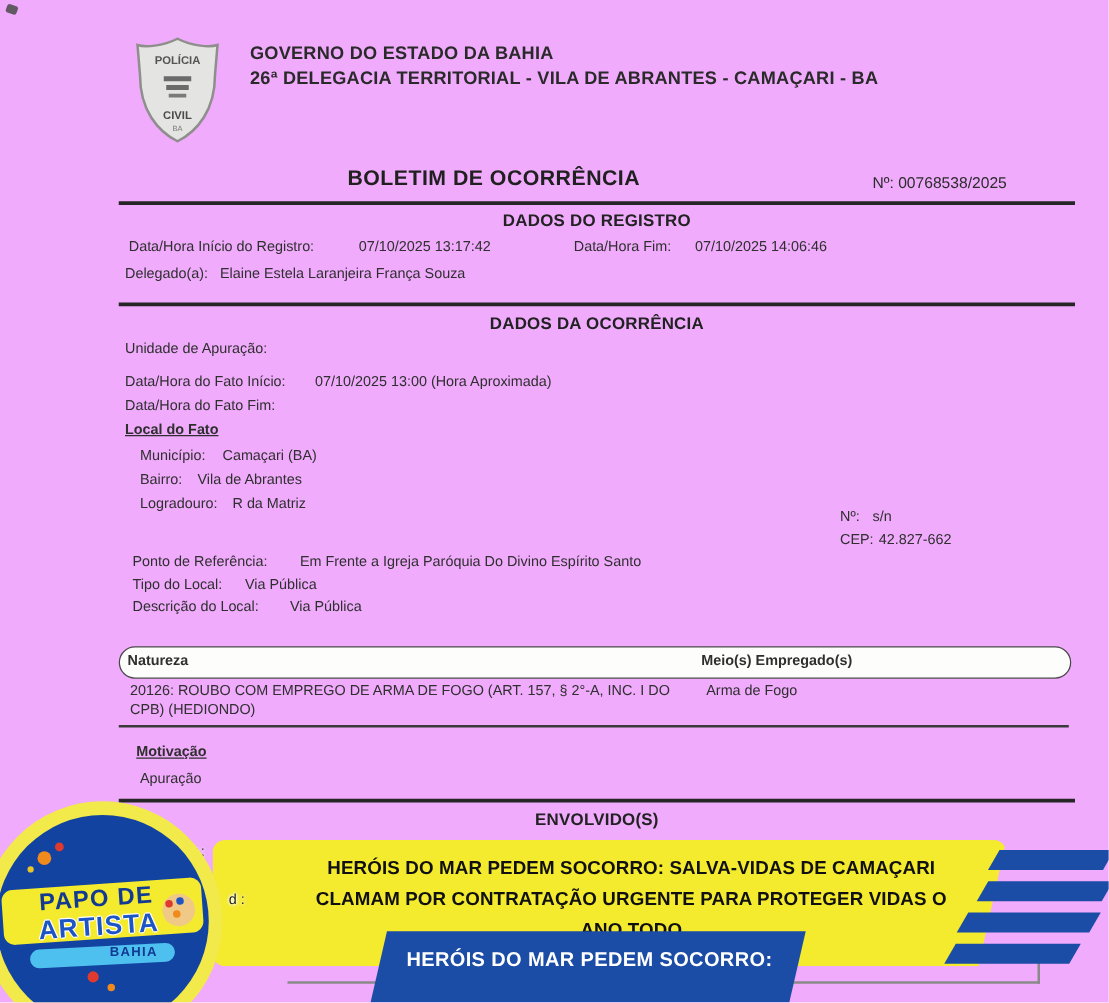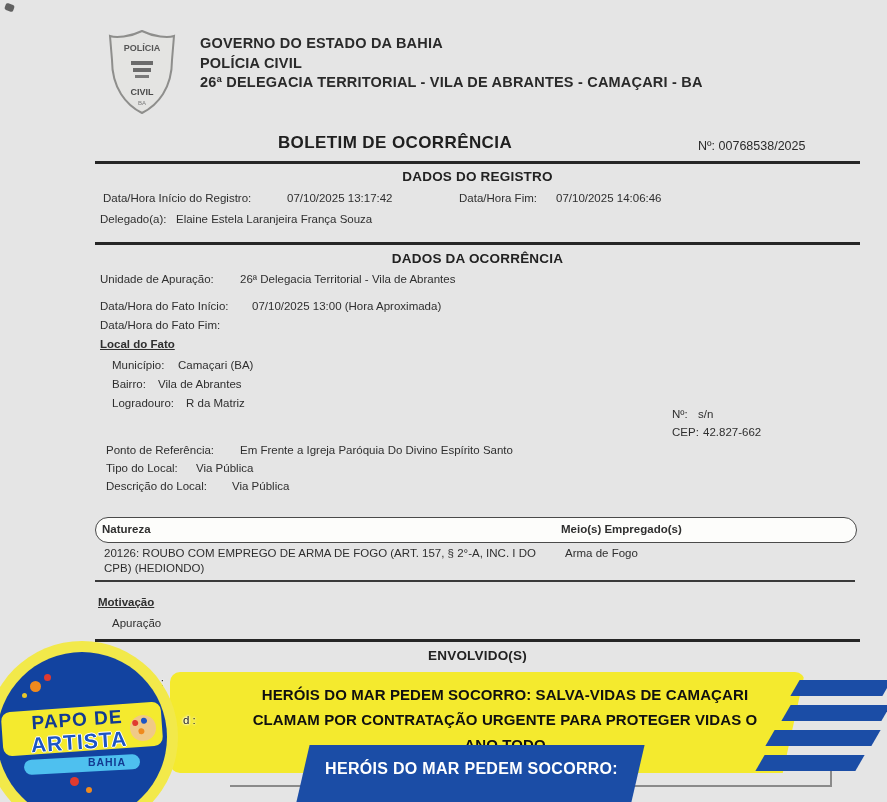--- a/index.html
+++ b/index.html
@@ -1,17 +1,17 @@
 <!DOCTYPE html>
 <html><head>
 <meta charset="utf-8">
 <style>
   html,body{margin:0;padding:0;background:#ffffff;}
   .page{
-    position:relative;width:887px;height:802px;background:#e5e5e5;overflow:hidden;
+    position:relative;width:887px;height:802px;background:#f0abfc;overflow:hidden;
     font-family:"Liberation Sans",sans-serif;color:#2f2f2f;
   }
   .abs{position:absolute;}
   .t{font-size:11.5px;line-height:14px;white-space:nowrap;}
   .bold{font-weight:bold;}
   .center{text-align:center;}
   .hr{background:#262626;height:3px;}
   .hr-thin{background:#3a3a3a;height:2px;}
   .sec-title{font-size:13.5px;font-weight:bold;color:#222;letter-spacing:.2px;}
   .underl{text-decoration:underline;}
@@ -72,42 +72,40 @@
       <rect x="29" y="40" width="18" height="4" fill="#6b6b6b"></rect>
       <rect x="31" y="47" width="14" height="3" fill="#7a7a7a"></rect>
       <text x="38" y="23" font-size="9" font-weight="bold" fill="#555" text-anchor="middle" font-family="Liberation Sans, sans-serif">POLÍCIA</text>
       <text x="38" y="67" font-size="9" font-weight="bold" fill="#4a4a4a" text-anchor="middle" font-family="Liberation Sans, sans-serif">CIVIL</text>
       <text x="38" y="77" font-size="6" fill="#7a7a7a" text-anchor="middle" font-family="Liberation Sans, sans-serif">BA</text>
     </svg>
   </div>
 
   <div class="abs" style="left:200px;top:34px;">
     <div class="org">GOVERNO DO ESTADO DA BAHIA</div>
-    <div class="org">POLÍCIA CIVIL</div>
     <div class="org">26ª DELEGACIA TERRITORIAL - VILA DE ABRANTES - CAMAÇARI - BA</div>
   </div>
 
   <div class="abs doc-title center" style="left:95px;top:133px;width:600px;">BOLETIM DE OCORRÊNCIA</div>
   <div class="abs doc-num" style="left:698px;top:139px;">Nº: 00768538/2025</div>
 
   <div class="abs hr" style="left:95px;top:161px;width:765px;"></div>
 
   <div class="abs sec-title center" style="left:95px;top:169px;width:765px;">DADOS DO REGISTRO</div>
   <div class="abs t" style="left:103px;top:191px;">Data/Hora Início do Registro:</div>
   <div class="abs t" style="left:287px;top:191px;">07/10/2025 13:17:42</div>
   <div class="abs t" style="left:459px;top:191px;">Data/Hora Fim:</div>
   <div class="abs t" style="left:556px;top:191px;">07/10/2025 14:06:46</div>
   <div class="abs t" style="left:100px;top:212px;">Delegado(a):</div>
   <div class="abs t" style="left:176px;top:212px;">Elaine Estela Laranjeira França Souza</div>
 
   <div class="abs hr" style="left:95px;top:242px;width:765px;"></div>
 
   <div class="abs sec-title center" style="left:95px;top:251px;width:765px;">DADOS DA OCORRÊNCIA</div>
   <div class="abs t" style="left:100px;top:272px;">Unidade de Apuração:</div>
-  <div class="abs t" style="left:240px;top:272px;">26ª Delegacia Territorial - Vila de Abrantes</div>
   <div class="abs t" style="left:100px;top:299px;">Data/Hora do Fato Início:</div>
   <div class="abs t" style="left:252px;top:299px;">07/10/2025 13:00 (Hora Aproximada)</div>
   <div class="abs t" style="left:100px;top:318px;">Data/Hora do Fato Fim:</div>
   <div class="abs t bold underl" style="left:100px;top:337px;">Local do Fato</div>
 
   <div class="abs t" style="left:112px;top:358px;">Município:</div>
   <div class="abs t" style="left:178px;top:358px;">Camaçari (BA)</div>
   <div class="abs t" style="left:112px;top:377px;">Bairro:</div>
   <div class="abs t" style="left:158px;top:377px;">Vila de Abrantes</div>
   <div class="abs t" style="left:112px;top:396px;">Logradouro:</div>
@@ -126,21 +124,21 @@
 
   <div class="abs natbox" style="left:95px;top:517px;width:760px;height:24px;border-radius:13px;">
     <span class="abs nat-h" style="left:6px;top:0;">Natureza</span>
     <span class="abs nat-h" style="left:465px;top:0;">Meio(s) Empregado(s)</span>
   </div>
   <div class="abs t wrapcol" style="left:104px;top:546px;">20126: ROUBO COM EMPREGO DE ARMA DE FOGO (ART. 157, § 2°-A, INC. I DO CPB) (HEDIONDO)</div>
   <div class="abs t" style="left:565px;top:546px;">Arma de Fogo</div>
 
   <div class="abs hr-thin" style="left:95px;top:580px;width:760px;"></div>
 
-  <div class="abs t bold underl" style="left:98px;top:595px;">Motivação</div>
+  <div class="abs t bold underl" style="left:109px;top:595px;">Motivação</div>
   <div class="abs t" style="left:112px;top:616px;">Apuração</div>
 
   <div class="abs hr" style="left:95px;top:639px;width:765px;"></div>
 
   <div class="abs sec-title center" style="left:95px;top:648px;width:765px;">ENVOLVIDO(S)</div>
 
   <div class="abs fragment" style="left:150px;top:676px;">lv.:</div>
   <div class="abs fragment" style="left:183px;top:714px;">d :</div>
   <div class="abs fragment" style="left:148px;top:750px;">V.:</div>
 

